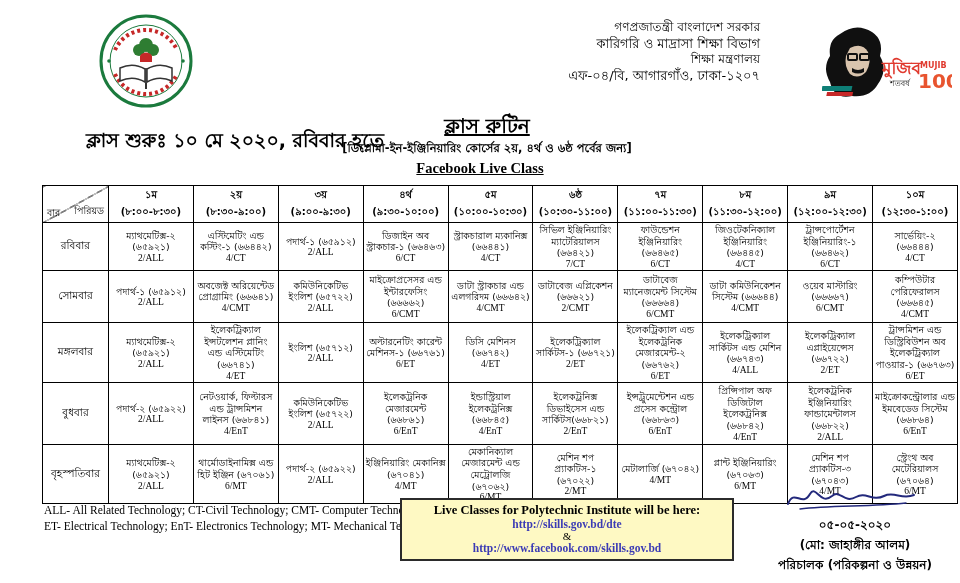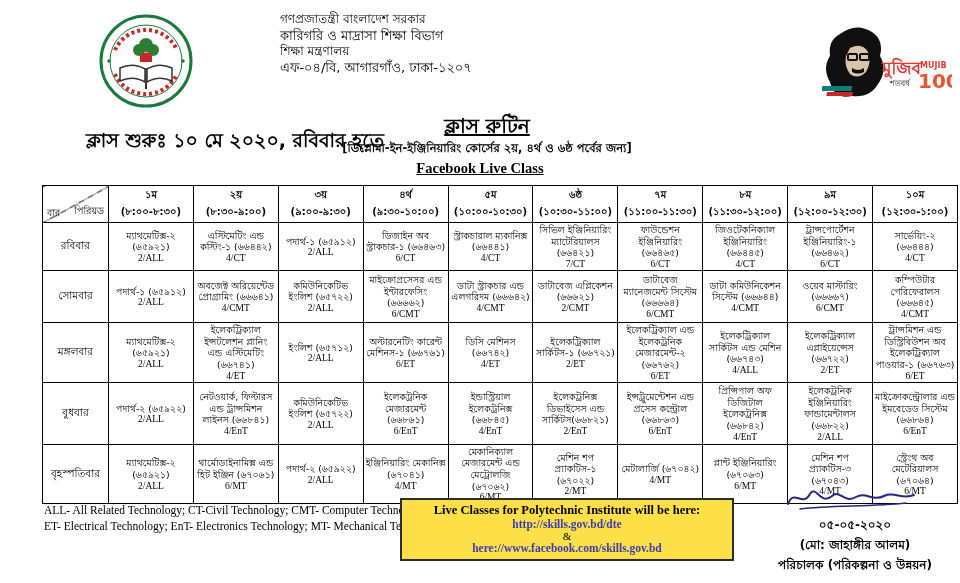--- a/index.html
+++ b/index.html
@@ -3,21 +3,21 @@
 <meta charset="utf-8">
 <style>
   html,body{margin:0;padding:0;}
   body{
     width:960px;height:583px;background:#ffffff;position:relative;overflow:hidden;
     font-family:"DejaVu Sans","Liberation Sans",sans-serif;color:#000;
   }
   .abs{position:absolute;}
 
   
-  .gov-header{top:12px;left:280px;width:480px;text-align:left;line-height:1.3;}
+  .gov-header{top:20px;left:280px;width:480px;text-align:right;line-height:1.3;}
   .gov-line{font-size:12px;}
   .org-line{font-size:21px;font-weight:bold;margin:1px 0;}
   .div-line{font-size:13px;}
   .min-line{font-size:12px;}
   .addr-line{font-size:13px;}
 
   
   .start-note{top:126px;left:70px;width:330px;text-align:center;font-size:19px;font-weight:bold;}
   .routine-title{top:111px;left:0;width:974px;text-align:center;font-size:20px;font-weight:bold;text-decoration:underline;}
   .course-note{top:140px;left:0;width:974px;text-align:center;font-size:11.5px;font-weight:bold;}
@@ -42,21 +42,21 @@
   .grp{font-size:9.5px;font-family:"Liberation Serif",serif;}
   th.corner{position:relative;background-image:linear-gradient(to bottom right,
       transparent 49.5%,#000 49.5%,#000 50.6%,transparent 50.6%);font-weight:normal;}
   th.corner .p{position:absolute;top:18px;right:4px;font-size:9.5px;}
   th.corner .d{position:absolute;bottom:1px;left:4px;font-size:9.5px;}
 
   
   .legend{top:503px;left:44px;width:420px;font-size:11.5px;line-height:1.35;
           font-family:"Liberation Serif",serif;text-align:left;}
   .live-box{top:498px;left:400px;width:318px;border:2px solid #2b2b2b;text-align:center;
-            padding:3px 6px 5px 6px;font-family:"Liberation Serif",serif;background:#fde047;}
+            padding:3px 6px 5px 6px;font-family:"Liberation Serif",serif;background:#fef9c3;}
   .live-title{font-size:12.5px;font-weight:bold;}
   .live-link{font-size:11.5px;font-weight:bold;color:#3b3bb5;text-decoration:none;display:block;}
   .live-amp{font-size:11px;}
   .sig-block{top:482px;left:755px;width:200px;text-align:center;}
   .sig-scribble{display:block;margin:0 auto;}
   .sig-date{font-size:12px;font-weight:bold;margin-top:0px;}
   .sig-name{font-size:12px;font-weight:bold;}
   .sig-desig{font-size:12px;font-weight:bold;}
 </style>
 </head>
@@ -388,21 +388,21 @@
 
 <div class="abs legend">
   <div>ALL- All Related Technology; CT-Civil Technology; CMT- Computer Technology;</div>
   <div>ET- Electrical Technology; EnT- Electronics Technology; MT- Mechanical Technology</div>
 </div>
 
 <div class="abs live-box">
   <div class="live-title">Live Classes for Polytechnic Institute will be here:</div>
   <a class="live-link" href="#">http://skills.gov.bd/dte</a>
   <div class="live-amp">&amp;</div>
-  <a class="live-link" href="#">here://www.facebook.com/skills.gov.bd</a>
+  <a class="live-link" href="#">http://www.facebook.com/skills.gov.bd</a>
 </div>
 
 <div class="abs sig-block">
   <svg class="sig-scribble" width="150" height="34" viewBox="0 0 150 34" aria-hidden="true">
     <path d="M8,22 C14,6 22,26 30,12 C36,2 40,24 52,14 C60,7 64,22 76,15 C86,9 92,20 104,14 C114,9 122,18 134,13" fill="none" stroke="#23297c" stroke-width="2" stroke-linecap="round"></path>
     <path d="M20,27 C50,23 90,25 126,21" fill="none" stroke="#23297c" stroke-width="1.4" stroke-linecap="round"></path>
   </svg>
   <div class="sig-date">০৫-০৫-২০২০</div>
   <div class="sig-name">(মো: জাহাঙ্গীর আলম)</div>
   <div class="sig-desig">পরিচালক (পরিকল্পনা ও উন্নয়ন)</div>

